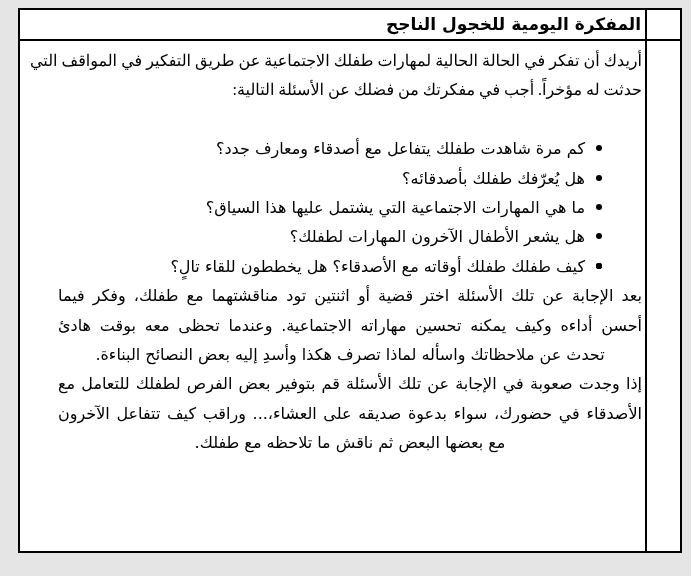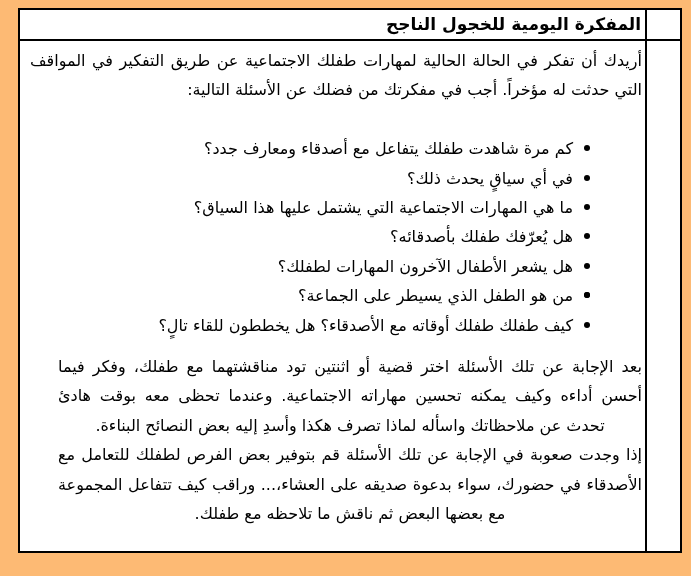--- a/index.html
+++ b/index.html
@@ -5,21 +5,21 @@
   html, body {
     margin: 0;
     padding: 0;
     background: #ffffff;
     overflow: hidden;
   }
   .page {
     position: relative;
     width: 691px;
     height: 576px;
-    background: #fdba74;
+    background: #e5e5e5;
     direction: rtl;
     font-family: "DejaVu Sans", sans-serif;
     color: #000000;
   }
   .doc-table {
     position: absolute;
     top: 8px;
     left: 18px;
     width: 664px;
     height: 545px;
@@ -69,24 +69,25 @@
     margin: 0;
     text-align: justify;
     text-align-last: right;
   }
   .para.center-last {
     text-align-last: center;
     margin-left: 28px;
   }
   .para.intro {
     margin-bottom: 29.4px; 
+    font-family: Liberation Serif, serif;
   }
   ul.questions {
     list-style: none;
-    margin: 12px;
+    margin: 0;
     padding: 0 57px 0 0;
     text-align: right;
   }
   ul.questions li {
     position: relative;
     line-height: 29.4px;
   }
   ul.questions li .bullet-dot {
     position: absolute;
     right: -17px;
@@ -109,30 +110,29 @@
     </div>
 
     <div class="row body-row">
       <div class="narrow-cell"></div>
       <div class="main-cell body-cell">
 
         <p class="para intro">أريدك أن تفكر في الحالة الحالية لمهارات طفلك الاجتماعية عن طريق التفكير في المواقف التي حدثت له مؤخراً. أجب في مفكرتك من فضلك عن الأسئلة التالية:</p>
 
         <ul class="questions">
           <li><span class="bullet-dot"></span><span>كم مرة شاهدت طفلك يتفاعل مع أصدقاء ومعارف جدد؟</span></li>
-          <li><span class="bullet-dot"></span><span>في أي سياقٍ يحدث ذلك؟</span></li>
+          <li><span class="bullet-dot"></span><span>هل يُعرّفك طفلك بأصدقائه؟</span></li>
           <li><span class="bullet-dot"></span><span>ما هي المهارات الاجتماعية التي يشتمل عليها هذا السياق؟</span></li>
-          <li><span class="bullet-dot"></span><span>هل يُعرّفك طفلك بأصدقائه؟</span></li>
           <li><span class="bullet-dot"></span><span>هل يشعر الأطفال الآخرون المهارات لطفلك؟</span></li>
           <li><span class="bullet-dot"></span></li>
-          <li><span class="bullet-dot"></span><span>من هو الطفل الذي يسيطر على الجماعة؟</span></li>
+          <li><span class="bullet-dot"></span></li>
           <li><span class="bullet-dot"></span><span>كيف طفلك طفلك أوقاته مع الأصدقاء؟ هل يخططون للقاء تالٍ؟</span></li>
         </ul>
 
         <p class="para center-last">بعد الإجابة عن تلك الأسئلة اختر قضية أو اثنتين تود مناقشتهما مع طفلك، وفكر فيما أحسن أداءه وكيف يمكنه تحسين مهاراته الاجتماعية. وعندما تحظى معه بوقت هادئ تحدث عن ملاحظاتك واسأله لماذا تصرف هكذا وأسدِ إليه بعض النصائح البناءة.</p>
 
-        <p class="para center-last">إذا وجدت صعوبة في الإجابة عن تلك الأسئلة قم بتوفير بعض الفرص لطفلك للتعامل مع الأصدقاء في حضورك، سواء بدعوة صديقه على العشاء،... وراقب كيف تتفاعل المجموعة مع بعضها البعض ثم ناقش ما تلاحظه مع طفلك.</p>
+        <p class="para center-last">إذا وجدت صعوبة في الإجابة عن تلك الأسئلة قم بتوفير بعض الفرص لطفلك للتعامل مع الأصدقاء في حضورك، سواء بدعوة صديقه على العشاء،... وراقب كيف تتفاعل الآخرون مع بعضها البعض ثم ناقش ما تلاحظه مع طفلك.</p>
 
       </div>
     </div>
 
   </div>
 </div>
 
 </body></html>

